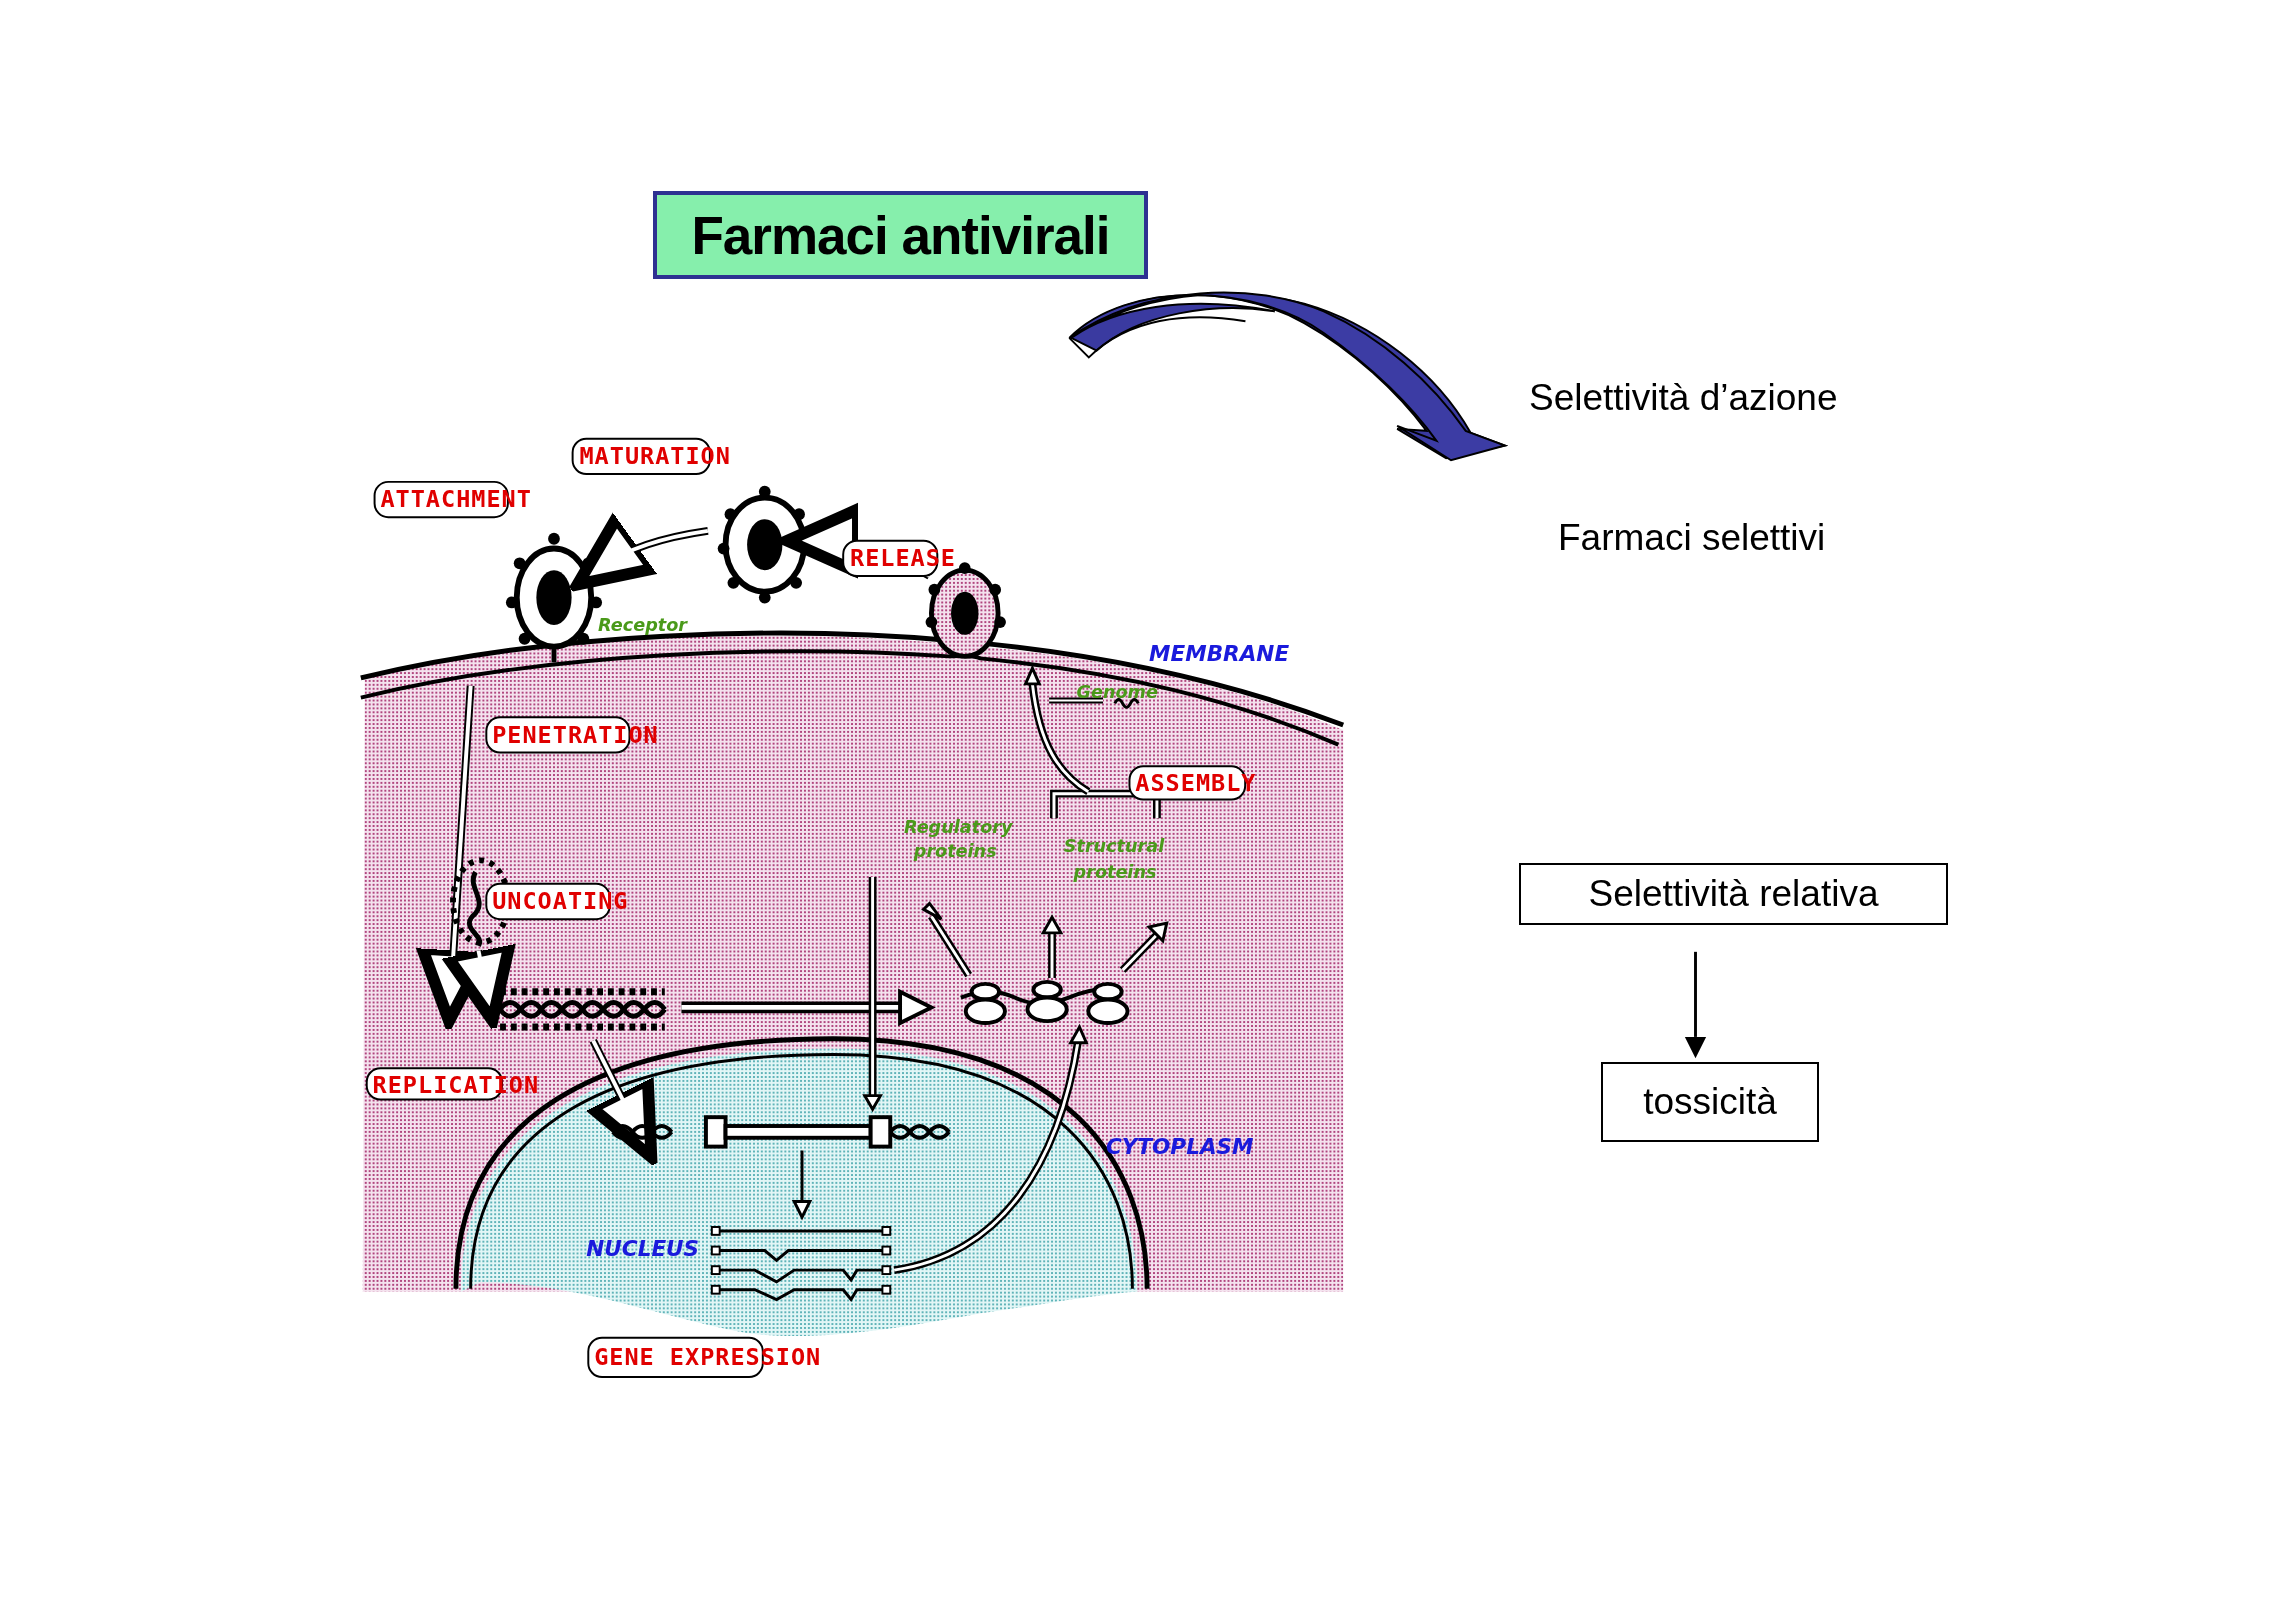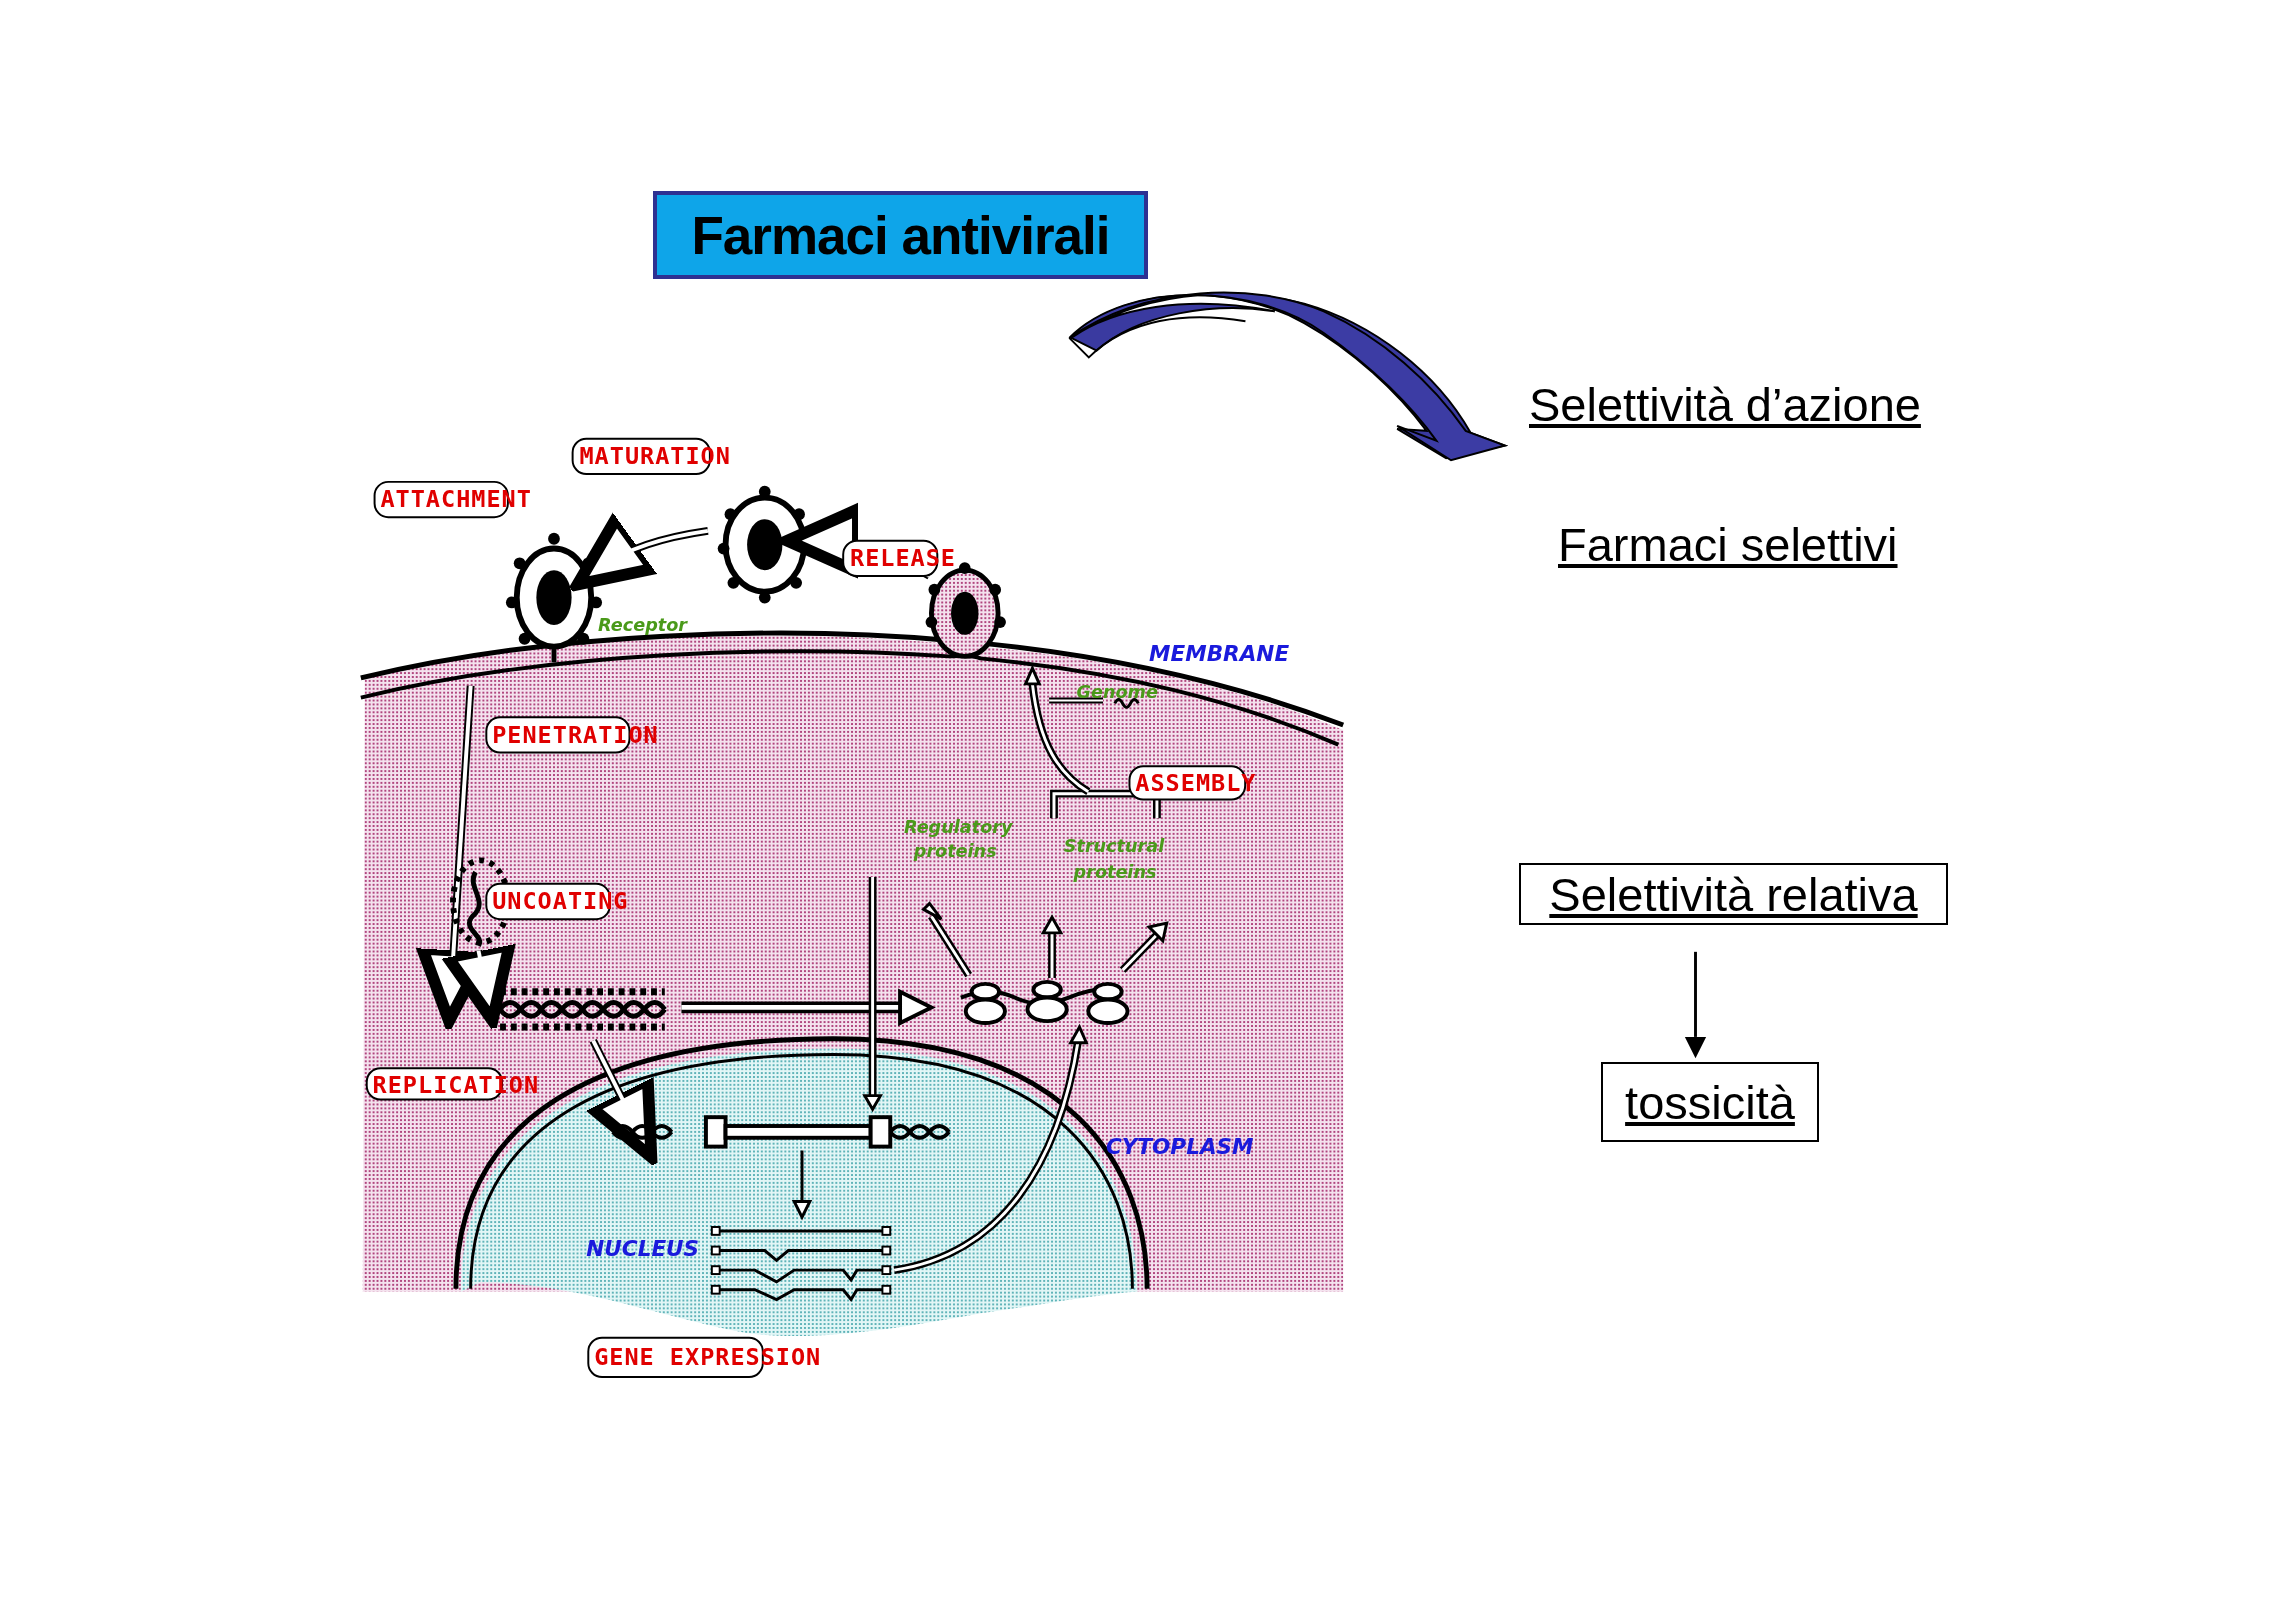--- a/index.html
+++ b/index.html
@@ -1,20 +1,20 @@
 <!DOCTYPE html>
 <html><head>
 <meta charset="utf-8">
 <style>
   html, body { margin:0; padding:0; background:#ffffff; }
   body { width:2293px; height:1620px; position:relative; overflow:hidden; font-family:"Liberation Sans", sans-serif; }
   .abs { position:absolute; }
-  #title-box { left:653px; top:191px; width:495px; height:88px; border:4.9px solid #2e3192; box-sizing:border-box; display:flex; align-items:center; justify-content:center; background:#0ea5e9; }
+  #title-box { left:653px; top:191px; width:495px; height:88px; border:4.9px solid #2e3192; box-sizing:border-box; display:flex; align-items:center; justify-content:center; background:#86efac; }
   #title-box span { font-family:"Liberation Sans", sans-serif; font-weight:bold; font-size:53px; color:#000; letter-spacing:-1px; }
-  .rtext { font-family:"Liberation Sans", sans-serif; font-size:47px; color:#000; white-space:nowrap;text-decoration:underline; }
+  .rtext { font-family:"Liberation Sans", sans-serif; font-size:37px; color:#000; white-space:nowrap; }
   .rbox { border:2.9px solid #000; box-sizing:border-box; display:flex; align-items:center; justify-content:center; background:#fff; }
   svg text { font-family:"DejaVu Sans Mono", monospace; }
   .stage { font-family:"DejaVu Sans Mono", monospace; font-weight:bold; font-size:24px; fill:#e00000; letter-spacing:1px; }
   .lbl-blue { font-family:"DejaVu Sans", sans-serif; font-style:italic; font-weight:bold; font-size:22px; fill:#1a1adc; }
   .lbl-green { font-family:"DejaVu Sans", sans-serif; font-style:italic; font-weight:bold; font-size:18px; fill:#4a9a1a; }
 </style>
 </head>
 <body>
 
 <div id="title-box" class="abs">

